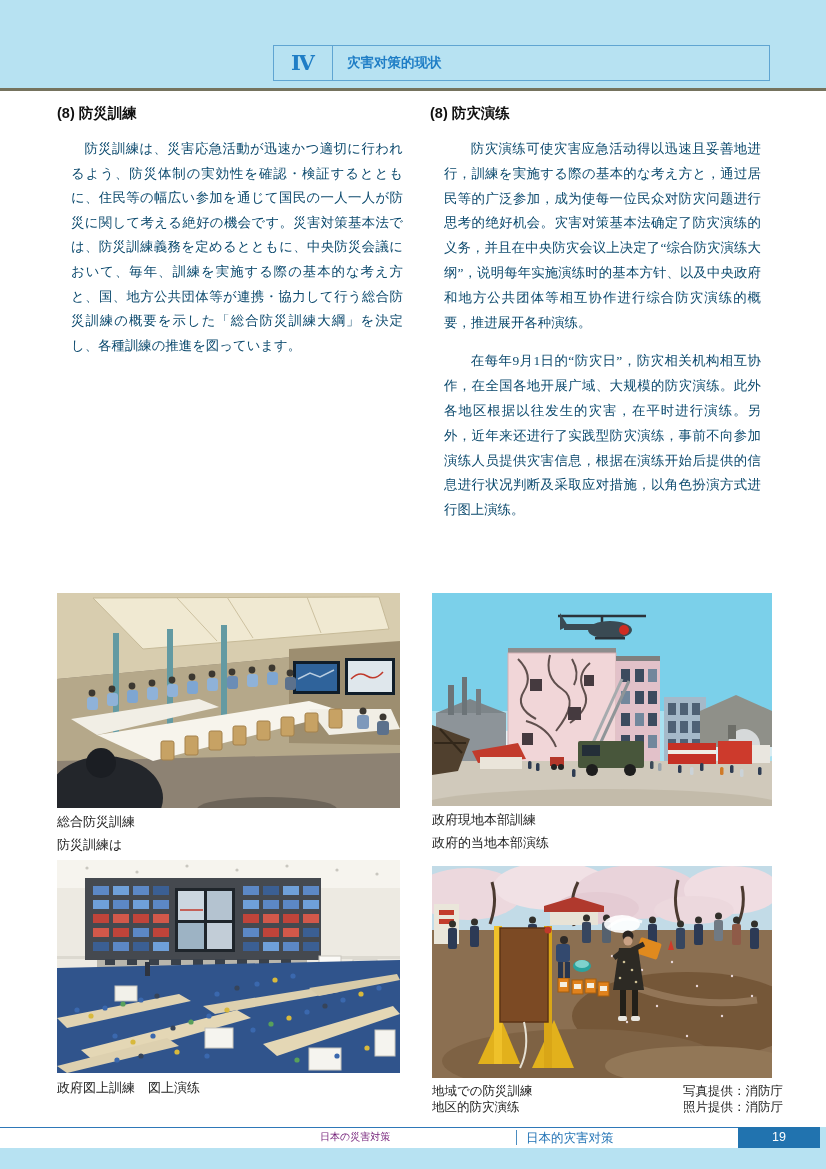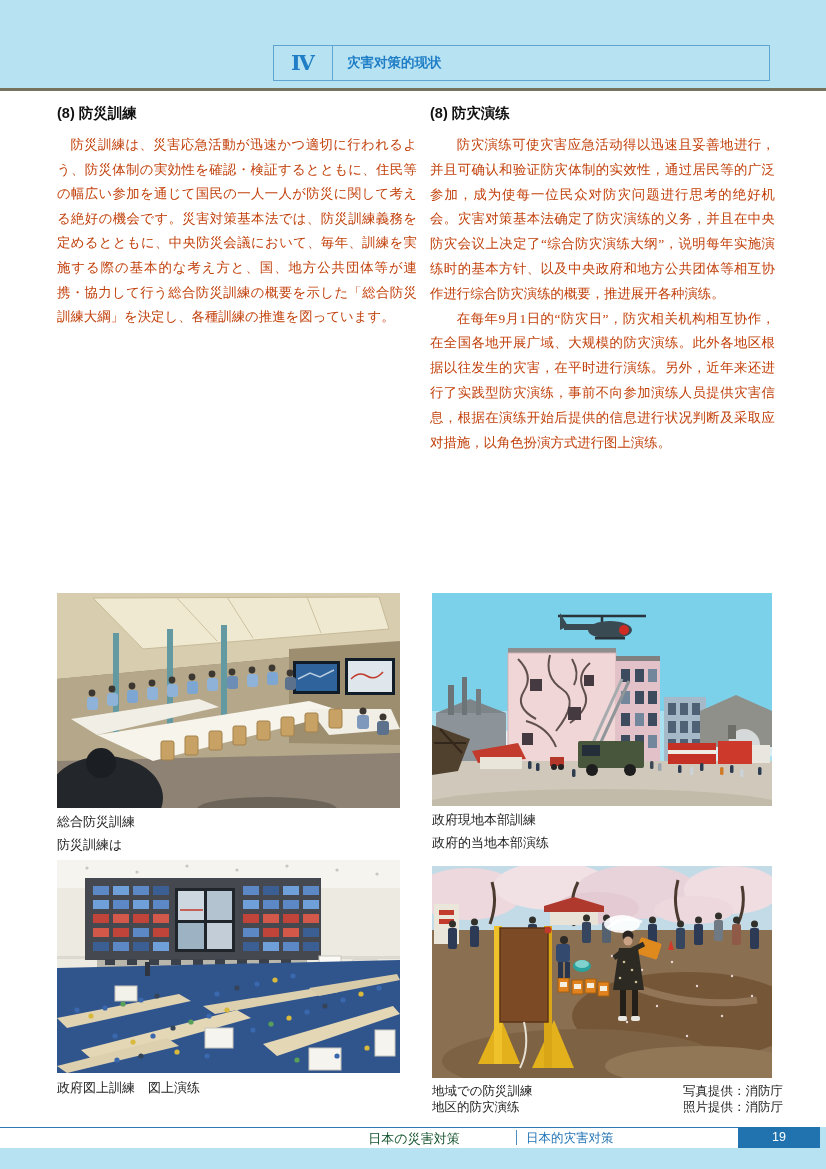--- a/index.html
+++ b/index.html
@@ -17,22 +17,22 @@
   .tb-ja{display:flex;align-items:center;padding:0 13px;border-right:1px solid #60a5d2;
          font-size:19px;color:#1f7ec6;letter-spacing:1px;white-space:nowrap;}
   .tb-zh{display:flex;align-items:center;padding:0 14px;font-size:13.5px;font-weight:bold;
          color:#1f7ec6;flex:1;white-space:nowrap;}
 
   
   .col{position:absolute;top:104px;}
   .col-left{left:57px;width:360px;}
   .col-right{left:430px;width:345px;}
   .col h2{font-size:14.5px;margin:0 0 10px 0;color:#111;font-weight:bold;}
-  .body-ja p,.body-zh p{margin:0;font-family:"Liberation Serif","DejaVu Serif",serif;
-      font-size:13.4px;line-height:24.6px;text-align:justify;color:#c2410c;}
+  .body-ja p,.body-zh p{margin:14px;font-family:"Liberation Serif","DejaVu Serif",serif;
+      font-size:13.4px;line-height:24.6px;text-align:justify;color:#0c4a6e;}
   .body-ja p{text-indent:1em;}
   .body-zh p{text-indent:2em;line-height:24.8px;}
 
   
   figure{margin:0;position:absolute;overflow:hidden;}
   .fig1{left:57px;top:593px;width:343px;height:215px;}
   .fig2{left:432px;top:593px;width:340px;height:213px;}
   .fig3{left:57px;top:860px;width:343px;height:213px;}
   .fig4{left:432px;top:866px;width:340px;height:212px;}
   figure svg{display:block;width:100%;height:100%;}
@@ -41,22 +41,22 @@
   .cap1a{left:57px;top:813px;}   .cap1b{left:57px;top:836px;}
   .cap2a{left:432px;top:811px;}  .cap2b{left:432px;top:834px;}
   .cap3{left:57px;top:1079px;}
   .cap4{left:432px;top:1083px;font-size:12.5px;line-height:16px;}
   .credit{position:absolute;left:571px;top:1083px;width:212px;text-align:right;
           font-size:12.5px;line-height:16px;color:#1d1d1d;}
 
   
   .footer-strip{position:absolute;left:0;top:1127px;width:826px;height:21px;background:#ffffff;
                 border-top:1px solid #2e78b8;box-sizing:border-box;}
-  .f-ja{position:absolute;left:320px;top:1130px;width:188px;text-align:center;
-        font-size:13px;color:#14532d;white-space:nowrap;}
+  .f-ja{position:absolute;left:320px;top:1130px;width:188px;text-align:left;
+        font-size:10px;color:#701a75;white-space:nowrap;}
   .f-div{position:absolute;left:516px;top:1130px;width:1px;height:15px;background:#4a8cc0;}
   .f-zh{position:absolute;left:526px;top:1130px;font-size:12.5px;color:#2273b5;white-space:nowrap;}
   .f-page{position:absolute;left:738px;top:1127px;width:82px;height:21px;background:#2173af;
           color:#ffffff;font-size:12.5px;text-align:center;line-height:21px;}
   .f-corner{position:absolute;left:820px;top:1127px;width:6px;height:21px;background:#b7e2f2;}
   .f-band{position:absolute;left:0;top:1148px;width:826px;height:21px;background:#b7e2f2;}
 </style>
 </head>
 <body>
 
@@ -69,21 +69,21 @@
   </div>
   <div class="rule-olive"></div>
 
   <div class="col col-left body-ja">
     <h2>(8) 防災訓練</h2>
     <p>防災訓練は、災害応急活動が迅速かつ適切に行われるよう、防災体制の実効性を確認・検証するとともに、住民等の幅広い参加を通じて国民の一人一人が防災に関して考える絶好の機会です。災害対策基本法では、防災訓練義務を定めるとともに、中央防災会議において、毎年、訓練を実施する際の基本的な考え方と、国、地方公共団体等が連携・協力して行う総合防災訓練の概要を示した「総合防災訓練大綱」を決定し、各種訓練の推進を図っています。</p>
   </div>
 
   <div class="col col-right body-zh">
     <h2>(8) 防灾演练</h2>
-    <p>防灾演练可使灾害应急活动得以迅速且妥善地进行，并且可确认和验证防灾体制的实效性，通过居民等的广泛参加，成为使每一位民众对防灾问题进行思考的绝好机会。灾害对策基本法确定了防灾演练的义务，并且在中央防灾会议上决定了“综合防灾演练大纲”，说明每年实施演练时的基本方针、以及中央政府和地方公共团体等相互协作进行综合防灾演练的概要，推进展开各种演练。</p>
+    <p>防灾演练可使灾害应急活动得以迅速且妥善地进行，訓練を実施する際の基本的な考え方と，通过居民等的广泛参加，成为使每一位民众对防灾问题进行思考的绝好机会。灾害对策基本法确定了防灾演练的义务，并且在中央防灾会议上决定了“综合防灾演练大纲”，说明每年实施演练时的基本方针、以及中央政府和地方公共团体等相互协作进行综合防灾演练的概要，推进展开各种演练。</p>
     <p>在每年9月1日的“防灾日”，防灾相关机构相互协作，在全国各地开展广域、大规模的防灾演练。此外各地区根据以往发生的灾害，在平时进行演练。另外，近年来还进行了实践型防灾演练，事前不向参加演练人员提供灾害信息，根据在演练开始后提供的信息进行状况判断及采取应对措施，以角色扮演方式进行图上演练。</p>
   </div>
 
   <figure class="fig1">
     <svg viewBox="0 0 343 215" preserveAspectRatio="none" aria-hidden="true">
       <rect width="343" height="215" fill="#8d8273"></rect>
       <polygon points="0,0 343,0 343,54 0,86" fill="#d8cdaf"></polygon>
       <polygon points="36,5 322,4 332,36 86,56" fill="#f0e9d2" stroke="#c6ba98"></polygon>
       <line x1="120" y1="5" x2="160" y2="48" stroke="#cdc1a0"></line>
       <line x1="170" y1="4" x2="196" y2="45" stroke="#cdc1a0"></line>

